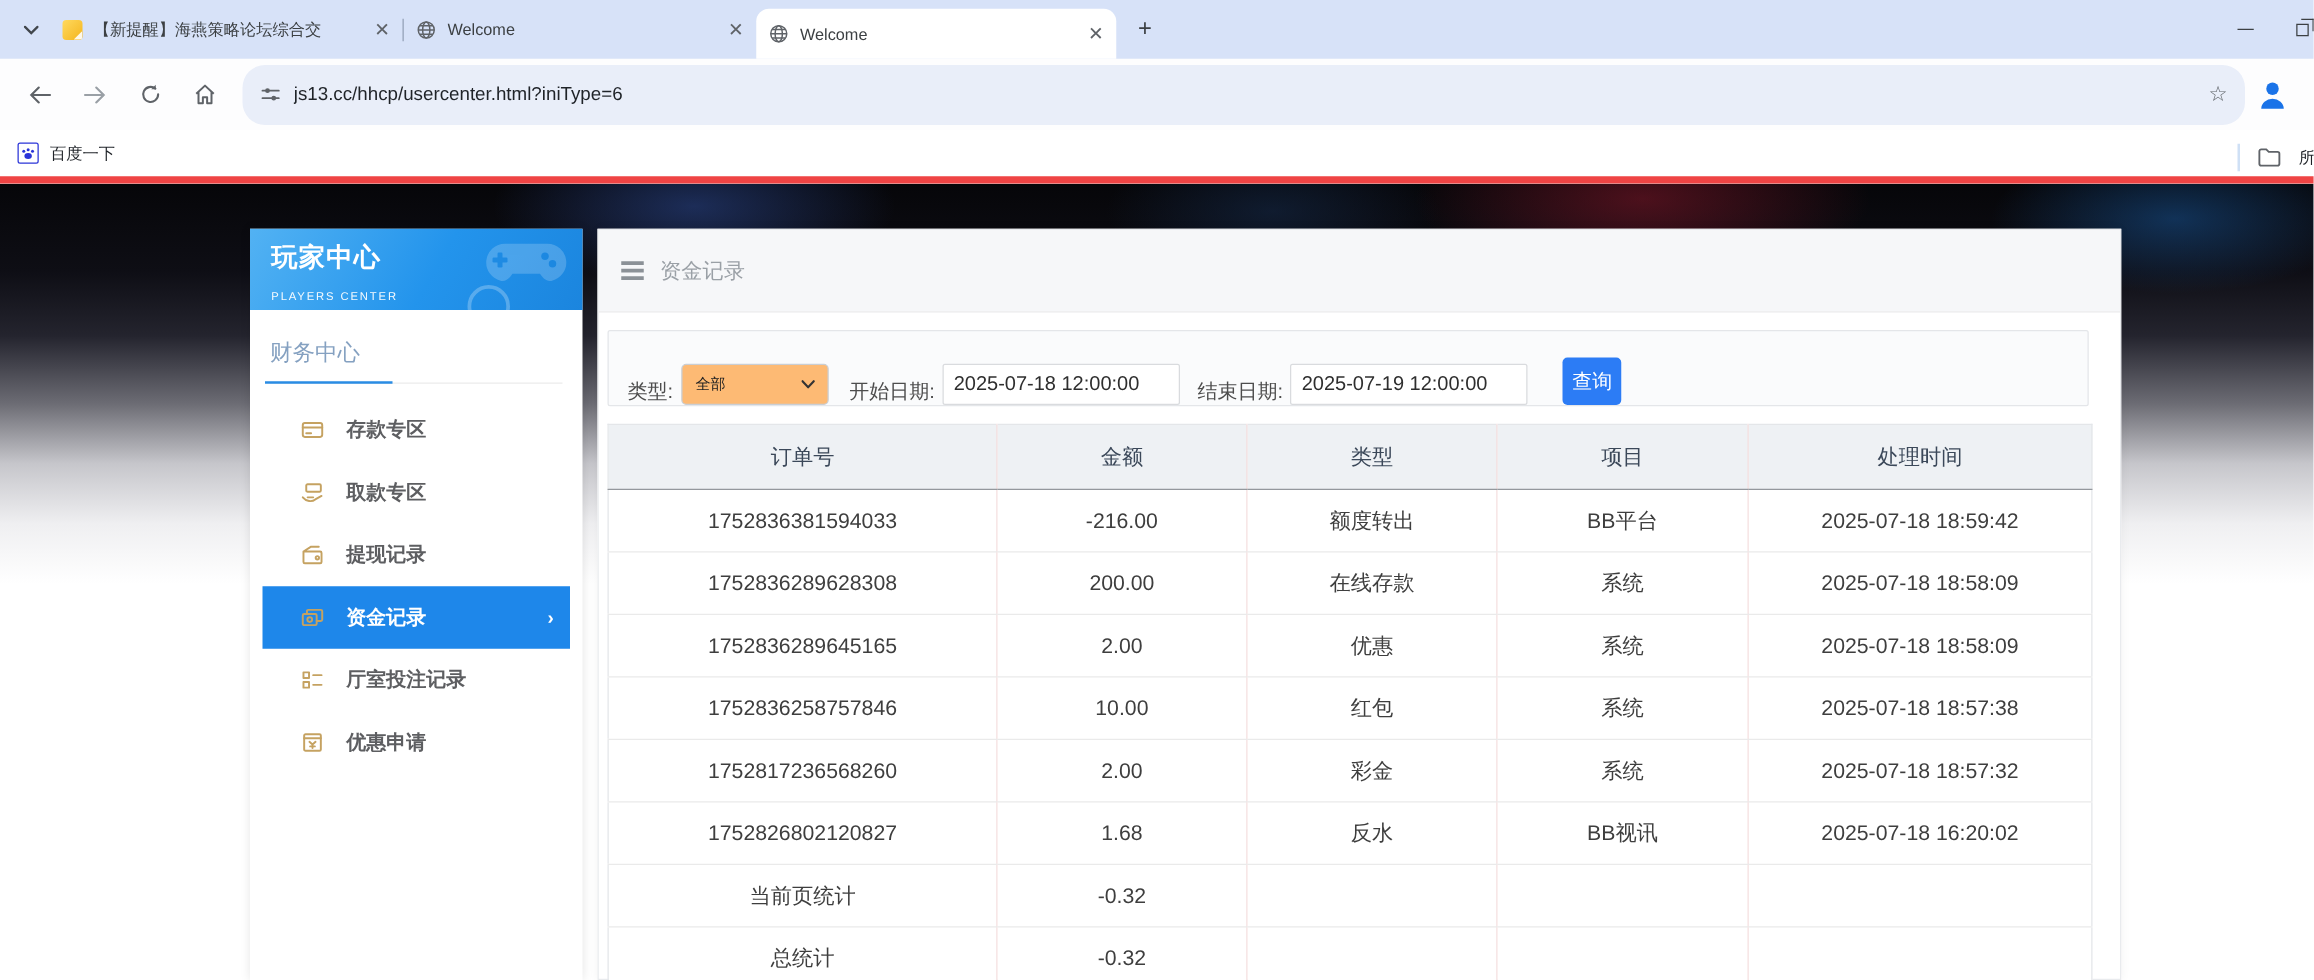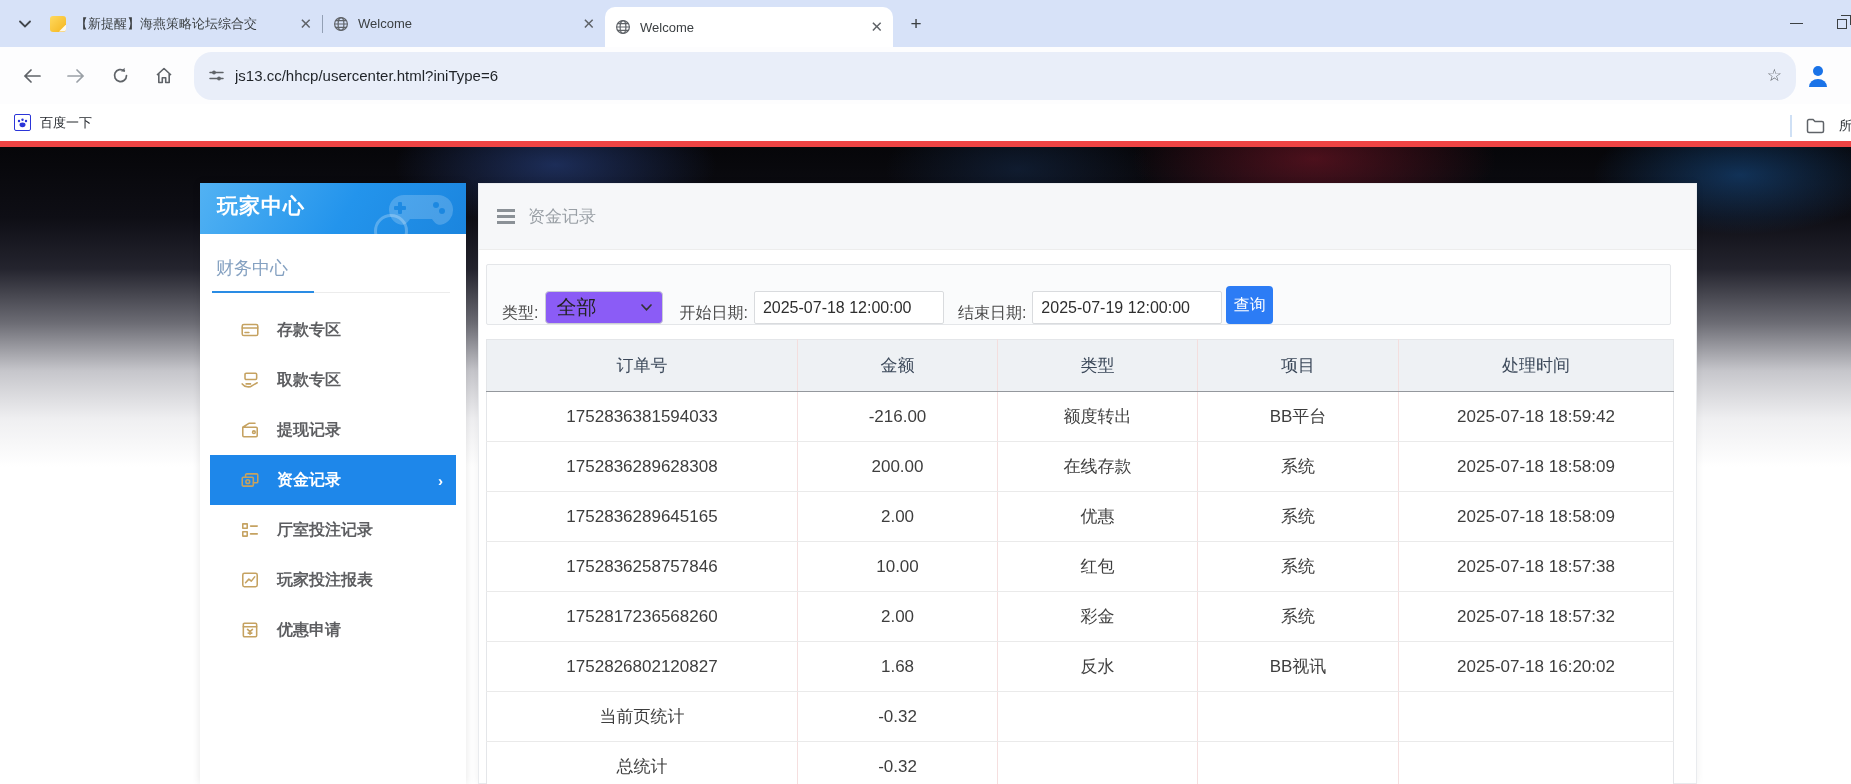--- a/index.html
+++ b/index.html
@@ -44,21 +44,21 @@
     background:
       radial-gradient(230px 90px at 30% 18px, rgba(45,75,150,.55), transparent 70%),
       radial-gradient(260px 100px at 71% 12px, rgba(145,25,45,.5), transparent 70%),
       radial-gradient(210px 85px at 94% 28px, rgba(25,90,160,.5), transparent 70%),
       radial-gradient(190px 80px at 55% 22px, rgba(20,40,70,.6), transparent 70%),
       linear-gradient(180deg,#060609 0%,#0e0e15 22%,#24242e 38%,#6c6c74 55%,#c6c6cb 70%,#efeff1 85%,#ffffff 100%); }
   .white-tri { position:absolute; left:0; top:528px; width:186px; height:218px; background:rgba(255,255,255,.9); clip-path:polygon(0 0,100% 14%,0 100%); }
 
   
   .sidebar { position:absolute; left:200px; top:36px; width:266px; bottom:0; background:#fff; box-shadow:0 0 8px rgba(0,0,0,.10); }
-  .side-header { height:51px; background:linear-gradient(120deg,#52b2f3 0%,#2394ec 55%,#1b85de 100%); color:#fff; padding:9px 0 0 17px; position:relative; overflow:hidden; }
+  .side-header { height:65px; background:linear-gradient(120deg,#52b2f3 0%,#2394ec 55%,#1b85de 100%); color:#fff; padding:9px 0 0 17px; position:relative; overflow:hidden; }
   .side-title { font-size:21px; font-weight:bold; letter-spacing:1px; }
   .side-sub { font-size:9px; letter-spacing:1.5px; margin-top:12px; opacity:.95; }
   .gamepad { position:absolute; right:8px; top:4px; opacity:.35; }
   .side-ring { position:absolute; right:58px; bottom:-14px; width:34px; height:34px; border:3px solid rgba(255,255,255,.25); border-radius:50%; }
   .side-section { padding:22px 16px 0; }
   .sec-title { font-size:18px; color:#85a1c1; }
   .sec-line { margin-top:12px; border-bottom:1px solid #ececec; position:relative; }
   .sec-line::before { content:''; position:absolute; left:-4px; bottom:-1px; width:102px; height:2px; background:#2a8ce4; }
   .menu { list-style:none; margin-top:12px;font-weight:bold; }
   .menu-item { height:50px; margin:0 10px; display:flex; align-items:center; padding-left:30px; font-size:16px; color:#5d5e61; position:relative; cursor:pointer; }
@@ -68,25 +68,25 @@
 
   
   .main { position:absolute; left:478px; top:36px; width:1219px; bottom:0; background:#fff; border:1px solid #e9ebee; box-shadow:0 0 8px rgba(0,0,0,.06); }
   .main-header { height:66px; background:#f6f7f9; border-bottom:1px solid #ededed; display:flex; align-items:center; padding-left:18px; }
   .burger { display:flex; flex-direction:column; gap:3.5px; margin-right:13px; }
   .burger i { display:block; width:18px; height:2.5px; background:#8b9197; }
   .main-title { font-size:17px; color:#9aa0a6; }
 
   .filterbar { margin:14px 25px 0 7px; height:61px; background:#fafbfc; border:1px solid #e4e6e9; border-radius:2px; display:flex; align-items:flex-end; padding-left:15px; }
   .f-label { font-size:16px; color:#4d4d4d; }
-  .f-select { width:118px; height:33px; background:#8b5cf6; border:1px solid #caced3; border-radius:4px; display:flex; align-items:center; padding:0 10px; font-size:20px; color:#222; margin-left:7px; position:relative; cursor:pointer; }
+  .f-select { width:118px; height:33px; background:#fdba74; border:1px solid #caced3; border-radius:4px; display:flex; align-items:center; padding:0 10px; font-size:12px; color:#222; margin-left:7px; position:relative; cursor:pointer; }
   .f-select .sel-ch { margin-left:auto; }
   .f-input { width:190px; height:33px; border:1px solid #d9dbde; border-radius:2px; font-size:16px; color:#2e2e2e; padding:0 8px; margin-left:6px; font-family:"Liberation Sans","DejaVu Sans",sans-serif; background:#fff; }
   .gap16 { width:16px; } .gap14 { width:14px; }
-  .btn-search { width:47px; height:38px; background:#2c7cf5; color:#fff; border:none; border-radius:4px; font-size:16px; margin-left:4px; cursor:pointer; font-family:Liberation Mono, monospace; }
+  .btn-search { width:47px; height:38px; background:#2c7cf5; color:#fff; border:none; border-radius:4px; font-size:16px; margin-left:28px; cursor:pointer; font-family:Liberation Mono, monospace; }
 
   .rec-table { margin:14px 25px 0 7px; border-collapse:collapse; table-layout:fixed; width:1187px; border:1px solid #e4e6e9; }
   .rec-table th { height:52px; background:#eef1f4; font-size:17px; font-weight:normal; color:#3b4859; border-bottom:1px solid #94989d; border-right:1px solid #f3dede; }
   .rec-table th:last-child, .rec-table td:last-child { border-right:none; }
   .rec-table td { height:50px; text-align:center; font-size:17px; color:#3e3e3e; border-right:1px solid #f5dfdf; border-bottom:1px solid #eaeaea; background:#fff; }
   .c1{width:311px;} .c2{width:200px;} .c3{width:200px;} .c4{width:201px;} .c5{width:275px;}
 
   .gold { stroke:#c5a261; fill:none; stroke-width:1.4; stroke-linecap:round; stroke-linejoin:round; }
   svg { display:block; }
 </style>
@@ -276,29 +276,20 @@
               <path d="M9.5 5.5 H15.5"></path>
               <rect x="2.5" y="10.5" width="4" height="4"></rect>
               <path d="M9.5 12.5 H15.5"></path>
             </svg>
         </span>
         <span>厅室投注记录</span>
       </li>
       <li class="menu-item">
         <span class="m-ico">
           <svg width="20" height="20" viewBox="0 0 18 18" class="gold">
-              <rect x="2.5" y="3" width="13" height="12" rx="1.5"></rect>
-              <path d="M5 11.5 L8 8.2 L10.2 10 L13.2 6.2"></path>
-            </svg>
-        </span>
-        <span>玩家投注报表</span>
-      </li>
-      <li class="menu-item">
-        <span class="m-ico">
-          <svg width="20" height="20" viewBox="0 0 18 18" class="gold">
               <rect x="3" y="3" width="12" height="12" rx="1"></rect>
               <path d="M3 6 h12 M6.8 8.5 L9 10.5 L11.2 8.5 M9 10.5 V13 M7.3 11.8 h3.4"></path>
             </svg>
         </span>
         <span>优惠申请</span>
       </li>
     </ul>
   </div>
 
   <div class="main">

